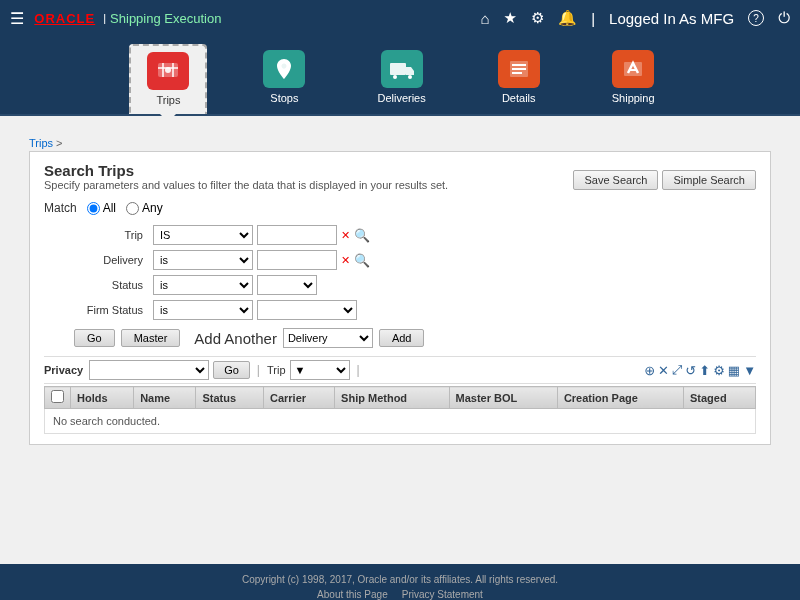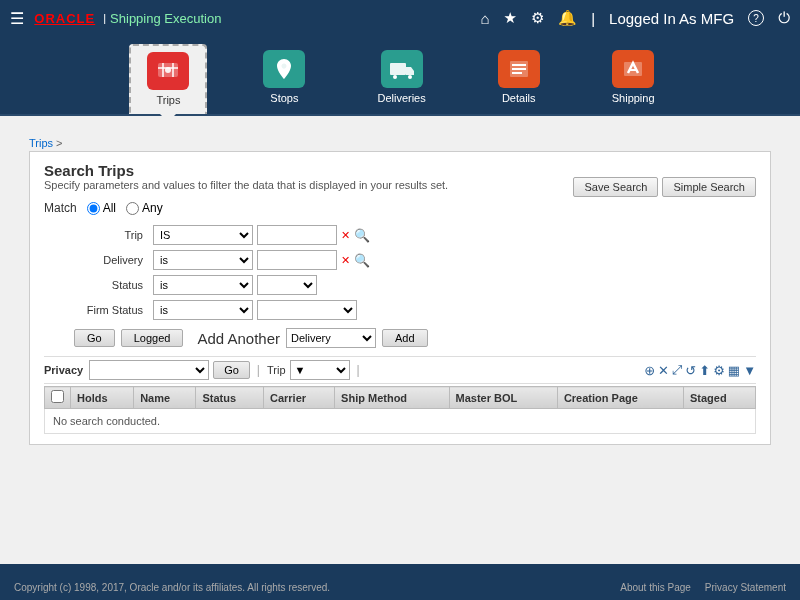--- a/index.html
+++ b/index.html
@@ -86,21 +86,21 @@
     .content-panel {
       background: white;
       margin: 0 14px;
       border: 1px solid #ccc;
       padding: 10px 14px;
     }
 
     .search-header {
       display: flex;
       justify-content: space-between;
-      align-items: flex-end;
+      align-items: center;
       margin-bottom: 4px;
     }
 
     .search-title { font-size: 15px; font-weight: bold; color: #333; }
     .search-desc { font-size: 11px; color: #555; margin-bottom: 6px; }
 
     .header-buttons { display: flex; gap: 4px; }
     .btn {
       padding: 3px 10px;
       font-size: 11px;
@@ -259,20 +259,21 @@
     .footer {
       background: #1a3a5c;
       height: 26px;
       display: flex;
       align-items: center;
       justify-content: space-between;
       padding: 0 14px;
       position: absolute;
       bottom: 0;
       width: 800px;
+      flex-direction: column;
     }
     .footer-copy { color: #aaa; font-size: 10px; }
     .footer-links { display: flex; gap: 14px; }
     .footer-links span { color: #aaa; font-size: 10px; cursor: pointer; }
 
     
     .module-item.active::after {
       content: '';
       position: absolute;
       bottom: -8px;
@@ -431,21 +432,21 @@
           <option>is</option><option>is not</option>
         </select>
         <select class="filter-select" style="width:100px;">
           <option></option>
         </select>
       </div>
     </div>
 
     <div class="action-row">
       <button class="btn-go">Go</button>
-      <button class="btn-clear">Logged</button>
+      <button class="btn-clear">Master</button>
       <span style="font-size:15px;color:#333;margin-left:8px;">Add Another</span>
       <select class="add-select" style="width:90px;font-size:11px;border:1px solid #aaa;height:20px;">
         <option>Delivery</option><option>Trip</option><option>Status</option><option>Carrier</option>
       </select>
       <button class="btn-add">Add</button>
     </div>
 
     <div class="results-toolbar">
       <span class="actions-label">Privacy</span>
       <select class="toolbar-select">

